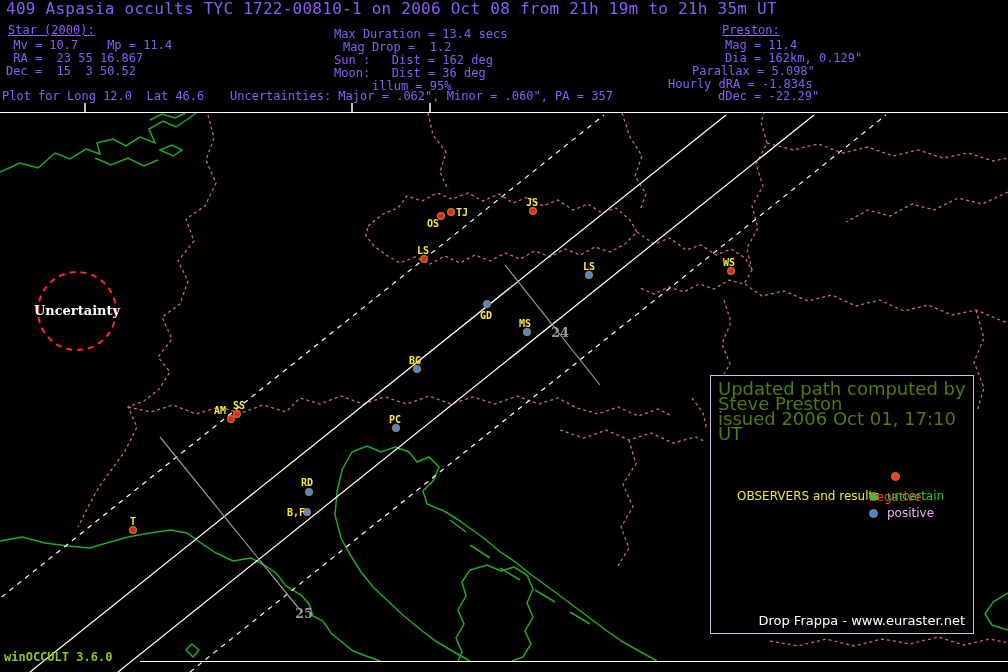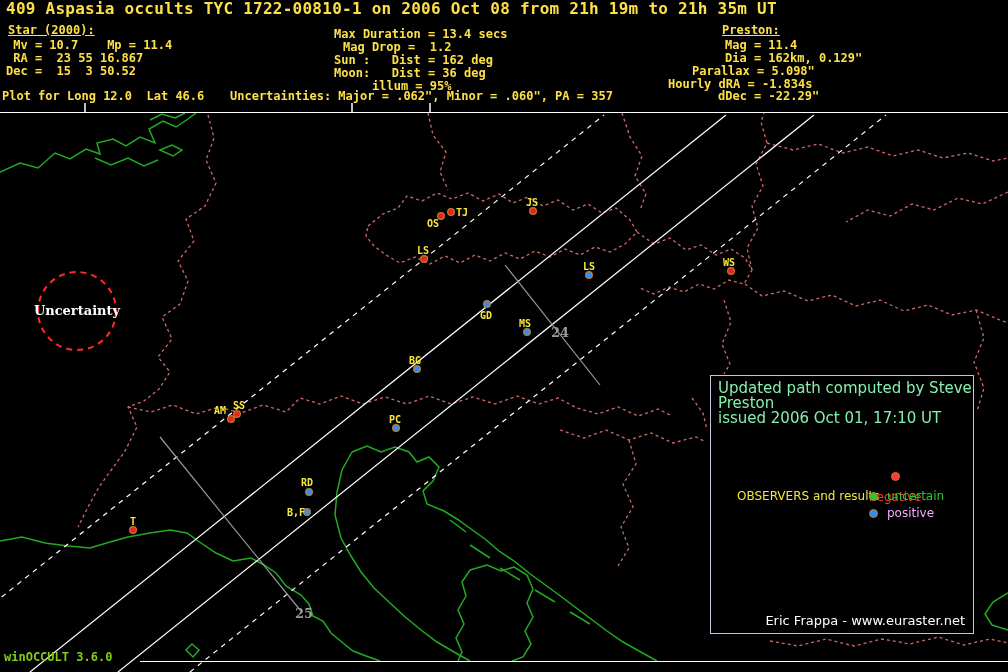--- a/index.html
+++ b/index.html
@@ -1,27 +1,27 @@
 <!DOCTYPE html>
 <html><head>
 <meta charset="utf-8">
 <style>
   html,body{margin:0;padding:0;background:#000;}
   body{position:relative;width:1008px;height:672px;overflow:hidden;
        font-family:"DejaVu Sans Mono","Liberation Mono",monospace;}
-  .hdr{position:absolute;color:#fde047;white-space:pre;font-weight:bold;
+  .hdr{position:absolute;color:#8b5cf6;white-space:pre;font-weight:normal;
        font-size:12px;line-height:12px;}
   .title{font-size:16px;letter-spacing:.25px;}
   .und{text-decoration:underline;}
   #map-svg{position:absolute;left:0;top:0;z-index:1;}
   .hline{position:absolute;background:#fff;height:1px;z-index:2;}
   .legend{position:absolute;left:710px;top:375px;width:262px;height:257px;
           border:1px solid #c4c4de;background:#000;z-index:3;
           font-family:"DejaVu Sans","Liberation Sans",sans-serif;}
-  .legend .upd{position:absolute;left:7px;top:5px;color:#86efac;font-size:15px;line-height:15px;white-space:pre-line;}
+  .legend .upd{position:absolute;left:7px;top:5px;color:#4d7c0f;font-size:18px;line-height:15px;white-space:pre-line;}
   .legend .obs-cap{position:absolute;left:26px;top:113px;color:#f0e838;font-size:12px;}
   .legend-row{position:absolute;left:158px;display:flex;align-items:center;gap:9px;}
   .legend-dot{width:7px;height:7px;border-radius:50%;border:1px solid #b97a2a;}
   .legend-lbl{font-size:12px;}
   .legend .credit{position:absolute;right:8px;bottom:5px;color:#fff;font-size:13px;}
   .obs-label{font-family:"DejaVu Sans Mono",monospace;font-weight:bold;font-size:10px;fill:#f5e83a;}
   .tick-label{font-family:"DejaVu Serif","Liberation Serif",serif;font-weight:bold;font-size:13px;fill:#9a9a9a;}
   .unc-label{font-family:"DejaVu Serif","Liberation Serif",serif;font-weight:bold;font-size:13px;fill:#fff;}
   .footer-txt{position:absolute;left:4px;top:650px;color:#84cc16;font-size:12px;font-weight:bold;z-index:2;white-space:pre;}
 </style>
@@ -164,16 +164,16 @@
       </div>
       <div class="legend-row" style="top: 113px;">
         <span class="legend-dot" style="background: rgb(46, 200, 46);"></span>
         <span class="legend-lbl" style="color: rgb(46, 200, 46);">uncertain</span>
       </div>
       <div class="legend-row" style="top: 130px;">
         <span class="legend-dot" style="background: rgb(46, 139, 255);"></span>
         <span class="legend-lbl" style="color: #f0abfc;">positive</span>
       </div>
     </div>
-  <div class="credit">Eric Frappa - www.euraster.net</div>
+  <div class="credit">Drop Frappa - www.euraster.net</div>
 </div>
 
 <div class="footer-txt">winOCCULT 3.6.0</div>
 
 </body></html>

